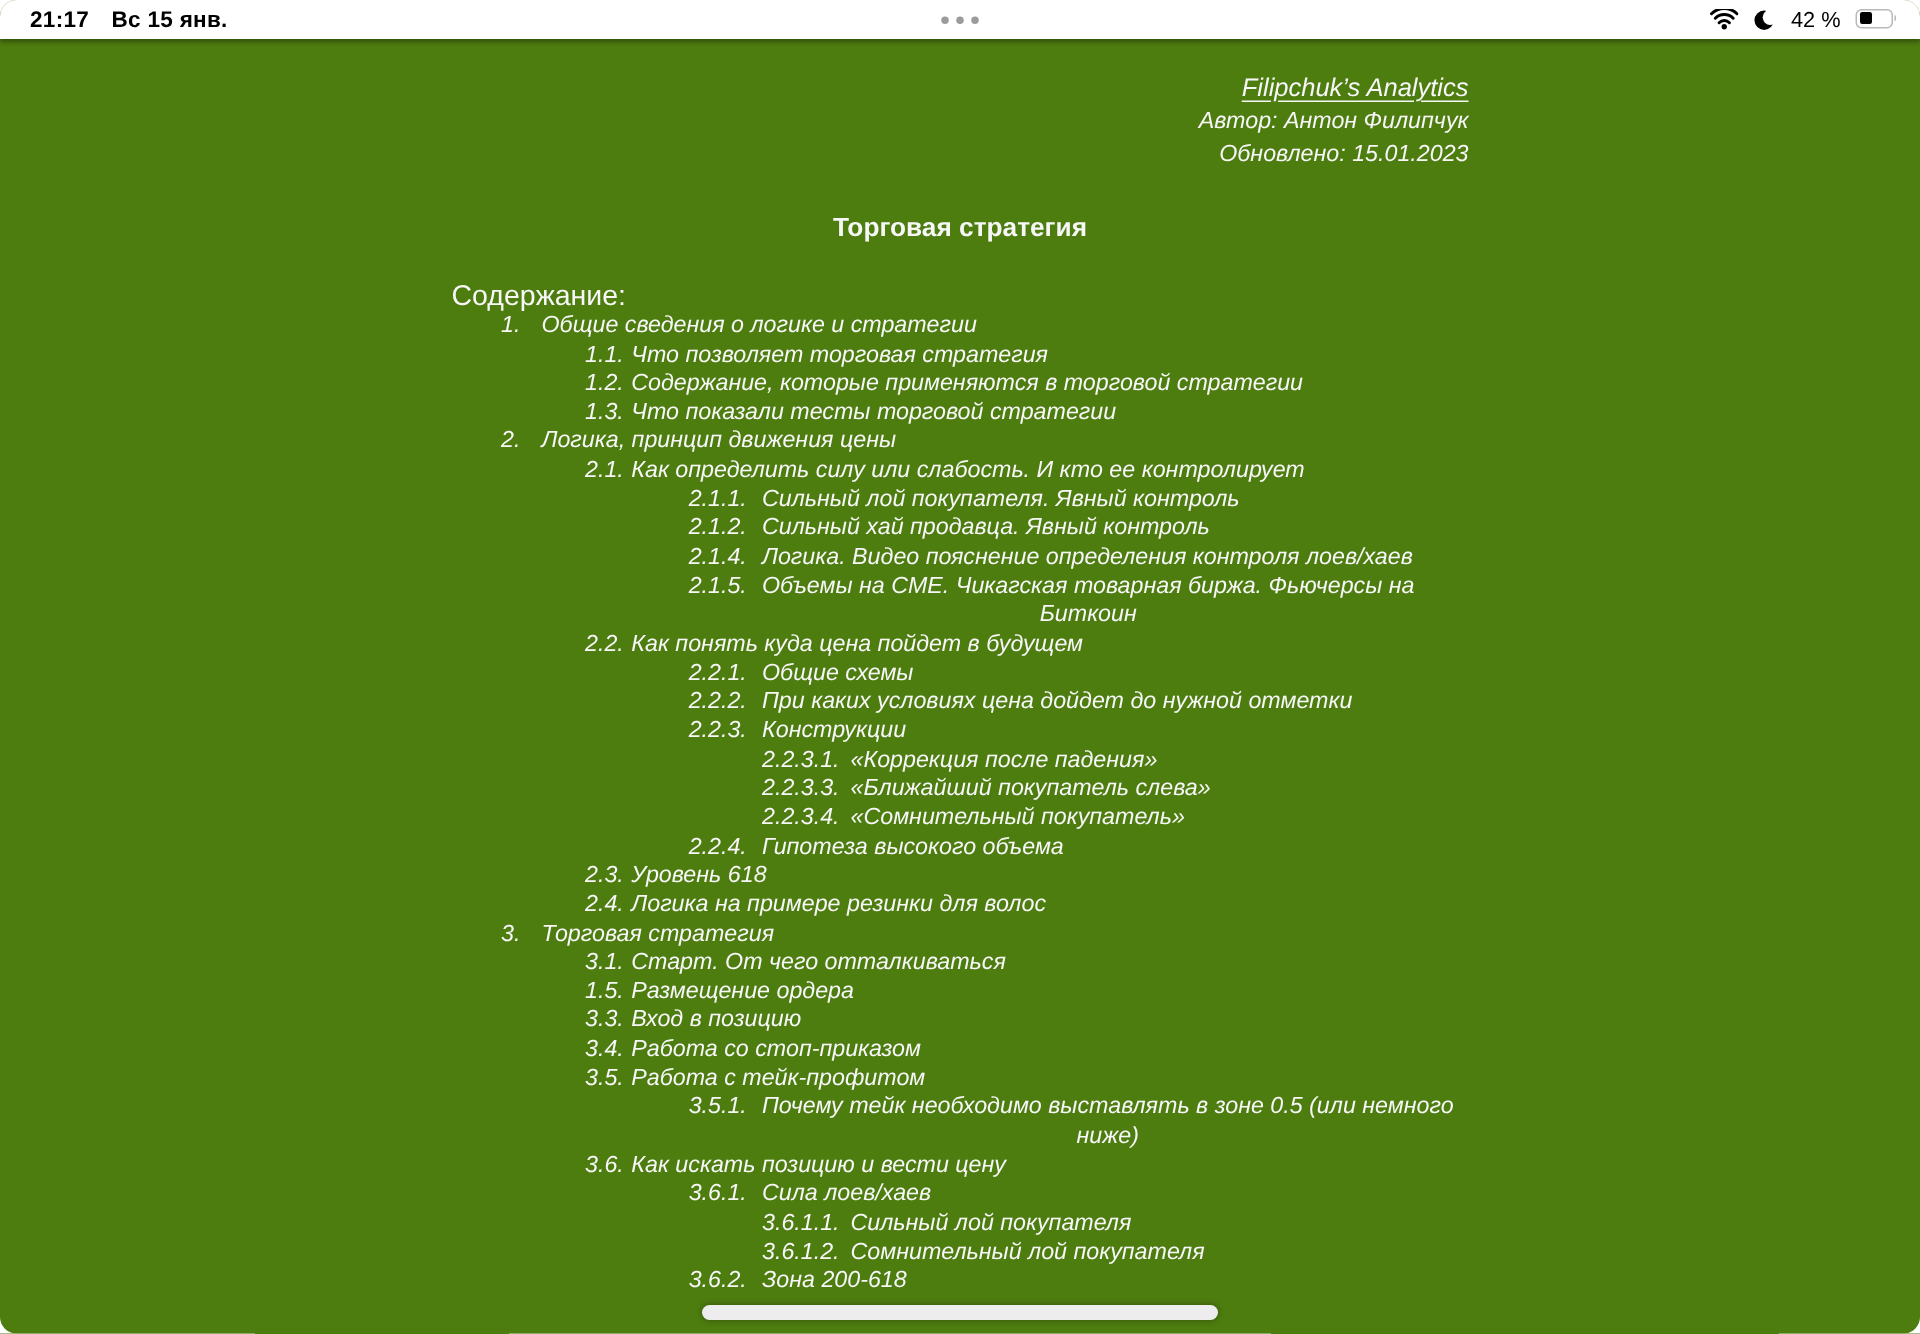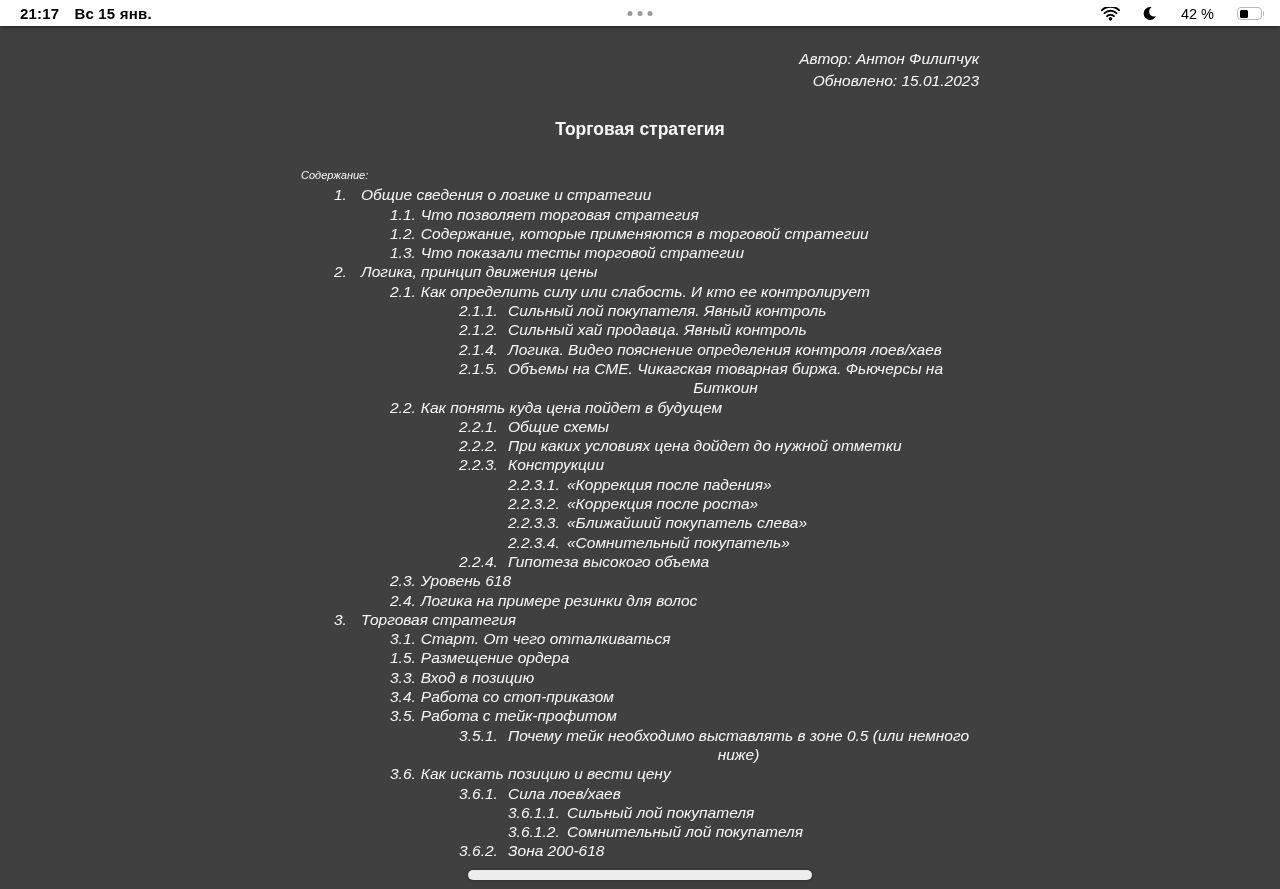--- a/index.html
+++ b/index.html
@@ -1,50 +1,50 @@
 <!DOCTYPE html>
 <html><head>
 <meta charset="utf-8">
 <style>
   * { margin:0; padding:0; box-sizing:border-box; }
   html,body { width:1280px; height:889px; overflow:hidden; }
   body { font-family:"Liberation Sans", sans-serif; }
 
-  .screen { position:relative; width:1280px; height:889px; background:#404040; overflow:hidden; }
+  .screen { position:relative; width:1280px; height:889px; background:#4d7c0f; overflow:hidden;border-radius:11px; }
 
   
   .status-bar {
     position:relative; z-index:10; height:26px; background:#ffffff;
     display:flex; align-items:center; justify-content:space-between;
     padding:0 16px 0 20px; color:#000;
     box-shadow:0 2px 3px rgba(0,0,0,0.35);
   }
   .sb-left { display:flex; align-items:center; gap:15px; font-size:15px; font-weight:600; letter-spacing:0.2px; padding-top:1px; }
   .sb-center { position:absolute; left:50%; top:0; height:26px; transform:translateX(-50%); display:flex; align-items:center; }
   .dots { display:flex; gap:5px; cursor:pointer; }
   .dots i { width:5px; height:5px; border-radius:50%; background:#9b9b9b; }
-  .sb-right { display:flex; align-items:center; gap:23px; font-size:14.5px; font-weight:500; padding-top:1px; }
+  .sb-right { display:flex; align-items:flex-start; gap:10px; font-size:14.5px; font-weight:500; padding-top:1px; }
   .battery { display:flex; align-items:center; }
   .battery-body {
     width:25px; height:13px; border:1px solid #b9b9b9; border-radius:4px;
     padding:1.5px; display:block;
   }
   .battery-fill { display:block; height:100%; background:#000; border-radius:1.5px; }
   .battery-nub { width:1.5px; height:4.5px; background:#b9b9b9; border-radius:0 2px 2px 0; margin-left:0.5px; }
 
   
   .content { position:absolute; top:26px; left:0; right:0; bottom:0; overflow:hidden; }
   .doc { margin:22px 301px 0 301px; width:678px; color:#f7f7f7; }
 
   .doc-header { text-align:right; font-style:italic; font-size:15.5px; line-height:22px; }
   .doc-brand { font-size:17px; text-decoration:underline; text-underline-offset:2.5px; }
 
   .doc-title { text-align:center; font-size:17.5px; font-weight:bold; line-height:20px; margin-top:27px; }
 
-  .toc-label { margin-top:27px; font-size:11px; line-height:19.3px;font-style:italic; }
+  .toc-label { margin-top:27px; font-size:19px; line-height:19.3px; }
 
   .toc { font-style:italic; font-size:15.5px; line-height:19.3px; }
   .toc-row { display:flex; }
   .toc-row .num { flex:none; }
   .toc-row .txt { white-space:pre-line; }
   .lvl1 { padding-left:33px;  } .lvl1 .num { width:27px; }
   .lvl2 { padding-left:89px;  } .lvl2 .num { margin-right:5px; }
   .lvl3 { padding-left:148px;text-align:center; } .lvl3 .num { width:59px; }
   .lvl4 { padding-left:207px; } .lvl4 .num { width:59px; }
 
@@ -93,20 +93,21 @@
             <span class="battery-fill" style="width: 42%;"></span>
           </span>
         <span class="battery-nub"></span>
       </span>
     </div>
   </div>
 
   <div class="content">
     <div class="doc">
       <div class="doc-header">
+        <div class="doc-brand">Filipchuk’s Analytics</div>
         <div class="doc-author">Автор: Антон Филипчук</div>
         <div class="doc-updated">Обновлено: 15.01.2023</div>
       </div>
       <h1 class="doc-title">Торговая стратегия</h1>
       <div class="toc-label">Содержание:</div>
       <div class="toc" id="toc">
   <div class="toc-row lvl1">
     <span class="num">1.</span>
     <span class="txt">Общие сведения о логике и стратегии</span>
   </div>
@@ -176,24 +177,20 @@
   <div class="toc-row lvl3">
     <span class="num">2.2.3.</span>
     <span class="txt">Конструкции</span>
   </div>
 
   <div class="toc-row lvl4">
     <span class="num">2.2.3.1.</span>
     <span class="txt">«Коррекция после падения»</span>
   </div>
 
-  <div class="toc-row lvl4">
-    <span class="num">2.2.3.2.</span>
-    <span class="txt">«Коррекция после роста»</span>
-  </div>
 
   <div class="toc-row lvl4">
     <span class="num">2.2.3.3.</span>
     <span class="txt">«Ближайший покупатель слева»</span>
   </div>
 
   <div class="toc-row lvl4">
     <span class="num">2.2.3.4.</span>
     <span class="txt">«Сомнительный покупатель»</span>
   </div>

